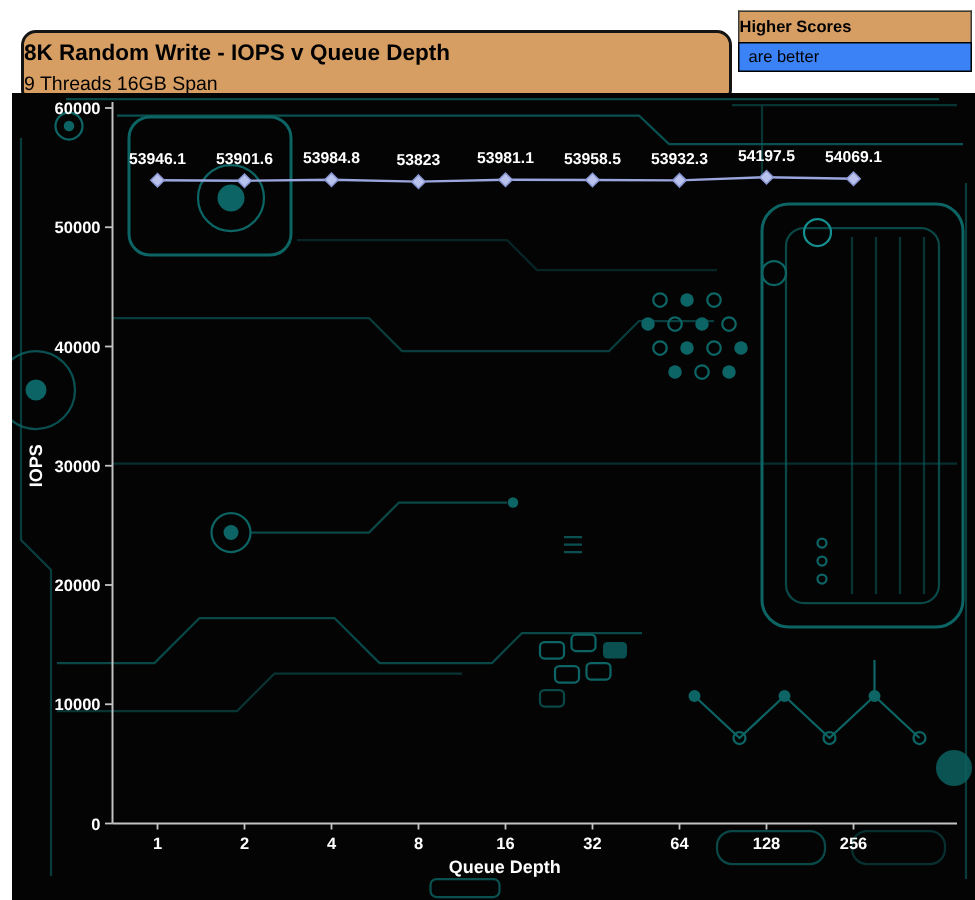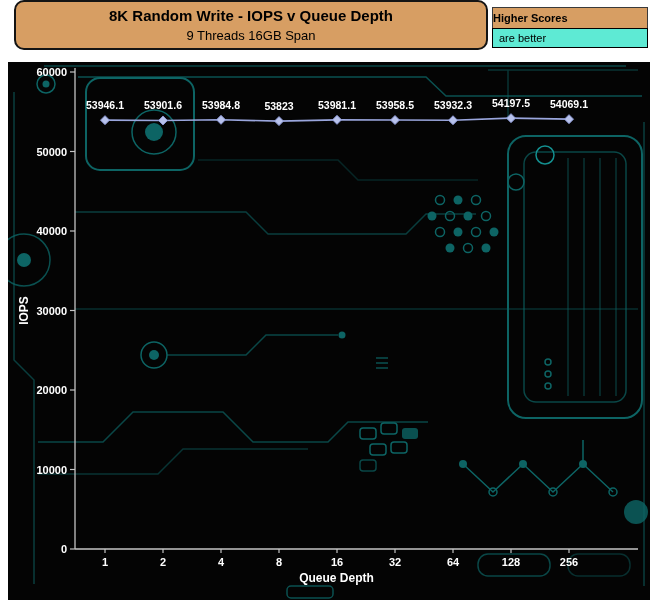--- a/index.html
+++ b/index.html
@@ -4,36 +4,36 @@
 <style>
   html,body{margin:0;padding:0;}
   body{
     width:650px;height:600px;overflow:hidden;
     background:#ffffff;
     font-family:"Liberation Sans",sans-serif;
     position:relative;
   }
   .page{position:relative;width:650px;height:600px;background:#ffffff;}
   .title-banner{
-    position:absolute;left:14px;top:0;width:474px;height:50px;
+    position:absolute;left:14px;top:20px;width:474px;height:50px;
     background:var(--banner-bg,#d79e63);
     border:2px solid #141414;border-radius:10px;
     box-sizing:border-box;
-    display:flex;flex-direction:column;align-items:center;justify-content:center;
+    display:flex;flex-direction:column;justify-content:center;
   }
   .title-main{font-size:15px;font-weight:bold;color:#000;line-height:1.2;}
   .title-sub{font-size:13px;color:#000;margin-top:3px;}
   .legend{position:absolute;left:492px;top:7px;width:156px;box-sizing:border-box;}
   .legend-hi{
     background:var(--banner-bg,#d79e63);
     border:1px solid #3a3a3a;border-bottom:none;
     color:#000;font-weight:bold;font-size:11px;padding:4px 0;
   }
   .legend-ab{
-    background:#5eead4;border:1px solid #000;
+    background:#3b82f6;border:1px solid #000;
     color:#000;font-size:11px;padding:3px 6px;
   }
   .chart-panel{
     position:absolute;left:8px;top:62px;width:642px;height:538px;
     background:var(--chart-bg,#040404);
   }
   svg text{font-family:"Liberation Sans",sans-serif;}
 </style>
 </head>
 <body>

